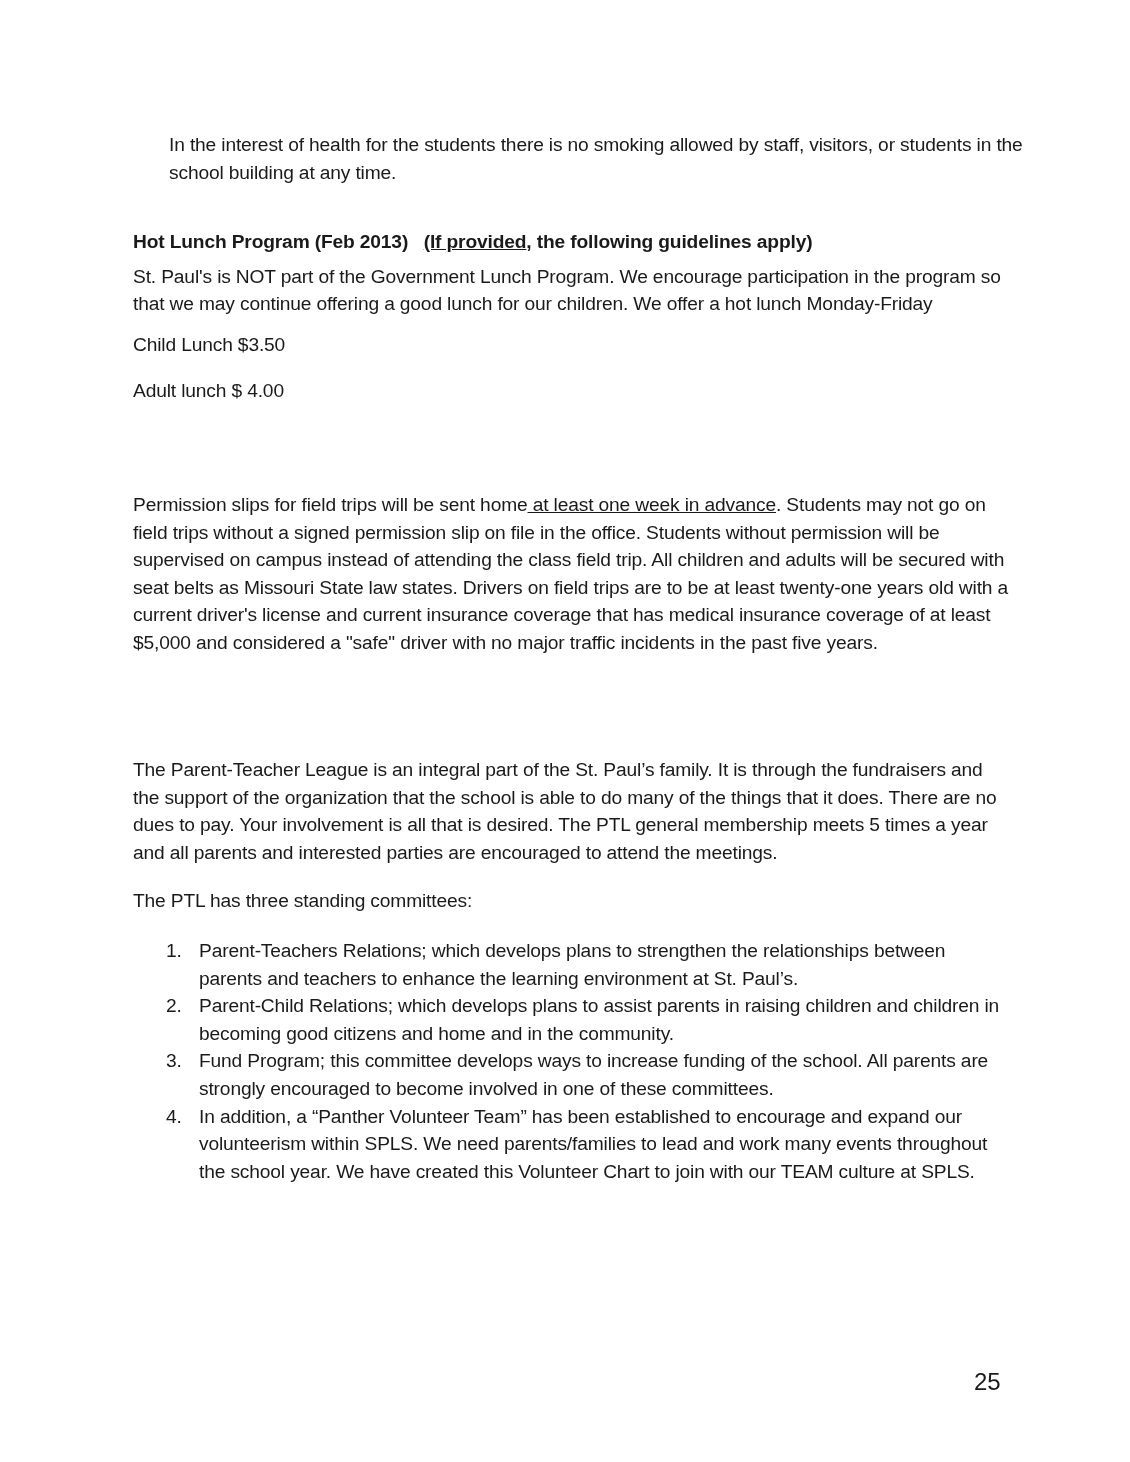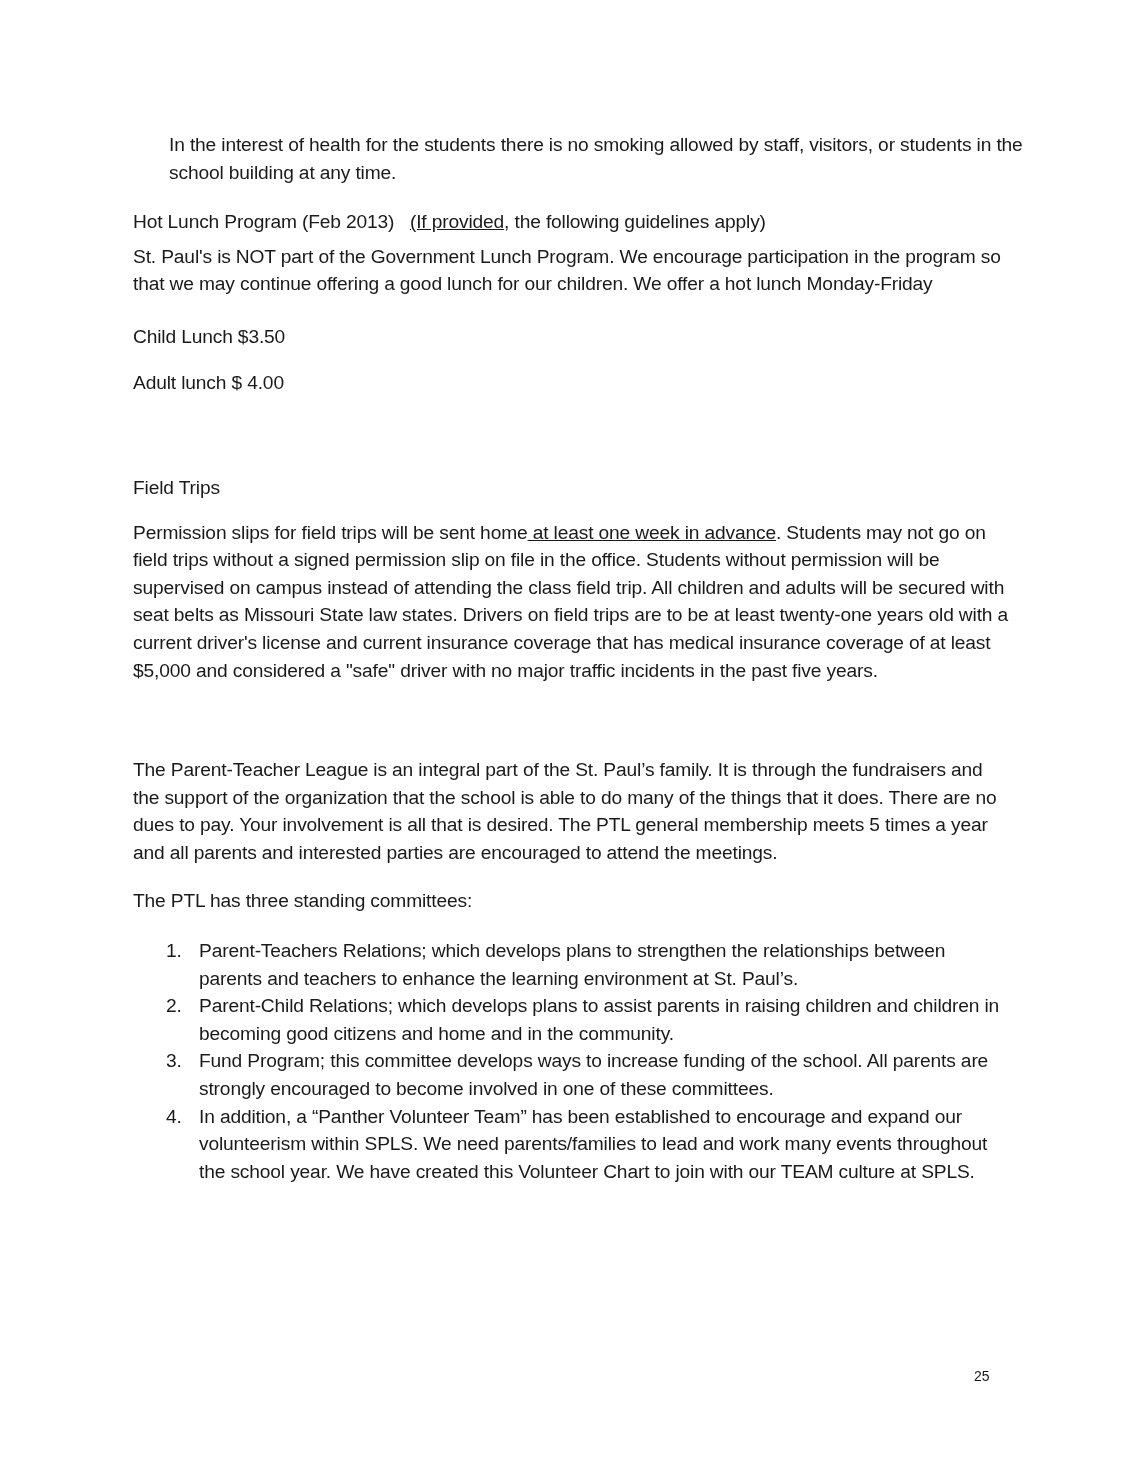--- a/index.html
+++ b/index.html
@@ -1,41 +1,40 @@
 <!DOCTYPE html>
 <html><head>
 <meta charset="utf-8">
 <style>
   html, body { margin: 0; padding: 0; background: #ffffff; }
   body { width: 1130px; height: 1462px; position: relative; font-family: "Liberation Sans", sans-serif; color: #1a1a1a; overflow: hidden; }
   p { margin: 0; }
-  .h { font-weight: normal; }
+  .h { font-weight: bold; margin-top: 20px; }
   .u { text-decoration: underline; }
   .sec { position: absolute; left: 133px; width: 880px; font-size: 19.2px; line-height: 27.6px; letter-spacing: -0.15px; }
   ol { margin: 0; padding: 0; list-style: none; }
   ol li { position: relative; padding-left: 66px; }
   ol li .num { position: absolute; left: 33px; top: 0; }
-  .pagenum { position: absolute; left: 974px; top: 1368px; font-size: 14px; }
+  .pagenum { position: absolute; left: 974px; top: 1368px; font-size: 24px; }
 </style>
 </head>
 <body>
 
 <div class="sec" style="top:131px;margin-left:36px;">
   <p>In the interest of health for the students there is no smoking allowed by staff, visitors, or students in the school building at any time.</p>
 </div>
 
 <div class="sec" style="top:208px;">
   <p class="h"><span>Hot Lunch Program (Feb 2013)</span>&nbsp;&nbsp;&nbsp;<span class="u">(If provided</span><span>, the following guidelines apply)</span></p>
   <p style="margin-top:7px;">St. Paul's is NOT part of the Government Lunch Program. We encourage participation in the program so that we may continue offering a good lunch for our children. We offer a hot lunch Monday-Friday</p>
-  <p style="margin-top:25px;">Child Lunch $3.50</p>
+  <p style="margin-top:13px;">Child Lunch $3.50</p>
   <p style="margin-top:19px;">Adult lunch $ 4.00</p>
 </div>
 
 <div class="sec" style="top:474px;">
-  <p class="h">Field Trips</p>
   <p style="margin-top:17px;"><span>Permission slips for field trips will be sent home</span><span class="u"> at least one week in advance</span><span>. Students may not go on field trips without a signed permission slip on file in the office. Students without permission will be supervised on campus instead of attending the class field trip. All children and adults will be secured with seat belts as Missouri State law states. Drivers on field trips are to be at least twenty-one years old with a current driver's license and current insurance coverage that has medical insurance coverage of at least $5,000 and considered a "safe" driver with no major traffic incidents in the past five years.</span></p>
 </div>
 
 <div class="sec" style="top:734px;">
   <p style="margin-top:22px;">The Parent-Teacher League is an integral part of the St. Paul’s family. It is through the fundraisers and the support of the organization that the school is able to do many of the things that it does. There are no dues to pay. Your involvement is all that is desired. The PTL general membership meets 5 times a year and all parents and interested parties are encouraged to attend the meetings.</p>
   <p style="margin-top:21px;">The PTL has three standing committees:</p>
   <ol style="margin-top:22px;">
     <li><span class="num">1.</span><span>Parent-Teachers Relations; which develops plans to strengthen the relationships between parents and teachers to enhance the learning environment at St. Paul’s.</span></li>
     <li><span class="num">2.</span><span>Parent-Child Relations; which develops plans to assist parents in raising children and children in becoming good citizens and home and in the community.</span></li>
     <li><span class="num">3.</span><span>Fund Program; this committee develops ways to increase funding of the school. All parents are strongly encouraged to become involved in one of these committees.</span></li>

